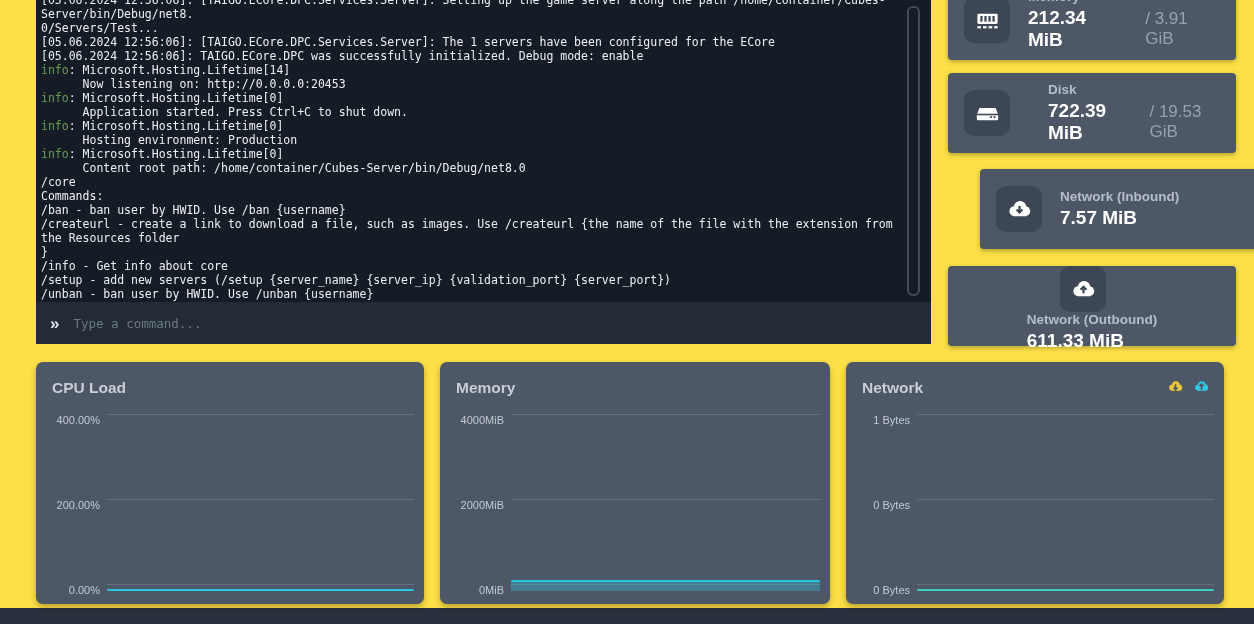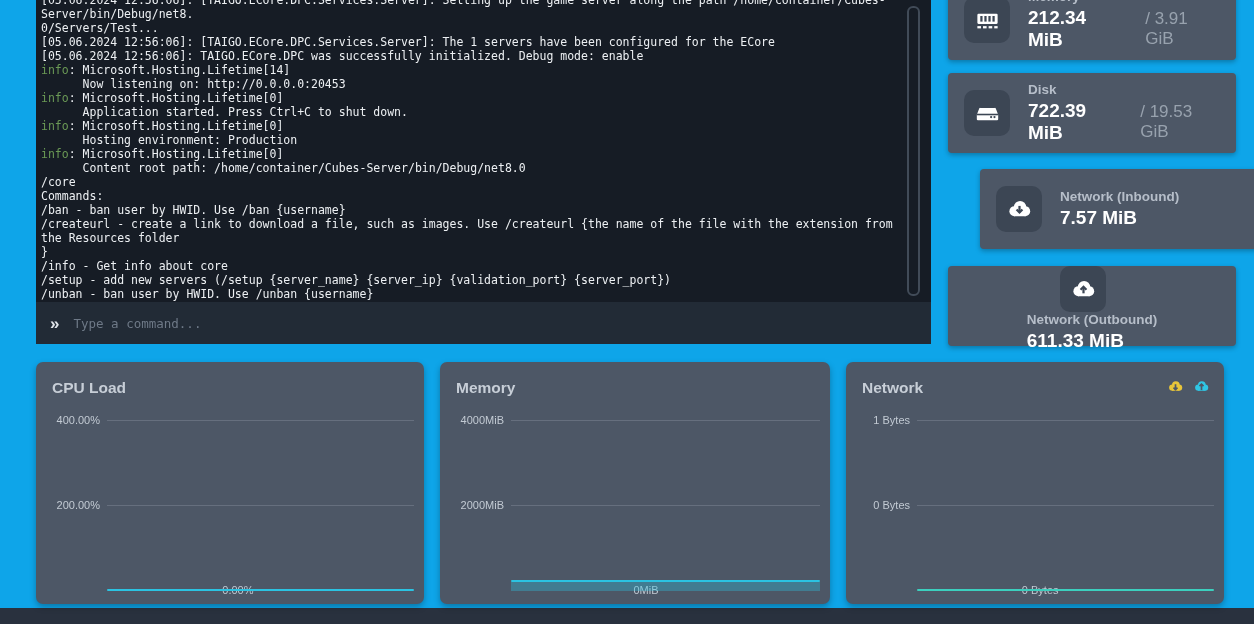--- a/index.html
+++ b/index.html
@@ -1,18 +1,18 @@
 <!DOCTYPE html>
 <html><head>
 <meta charset="utf-8">
 <style>
   html,body{margin:0;padding:0;}
   body{width:1254px;height:624px;overflow:hidden;font-family:"Liberation Sans",sans-serif;}
   .page{position:relative;width:1254px;height:624px;background:#29313e;overflow:hidden;}
-  .content{position:absolute;left:0;top:0;width:1254px;height:608px;background:#0ea5e9;}
+  .content{position:absolute;left:0;top:0;width:1254px;height:608px;background:#fde047;}
 
   
   .console{position:absolute;left:36px;top:0;width:895px;height:302px;background:#161c25;overflow:hidden;}
   .console-output{margin:-7px 0 0 0;padding:0 26px 0 5px;font-family:"DejaVu Sans Mono",monospace;
     font-size:11.5px;line-height:14px;color:#edf0f3;}
   .console-line{white-space:pre-wrap;}
   .log-info{color:#6a9955;}
   .scrollbar-thumb{position:absolute;right:11px;top:6px;width:9px;height:286px;
     border:2px solid #414b58;border-radius:6px;background:transparent;}
 
@@ -20,42 +20,42 @@
     display:flex;align-items:center;box-sizing:border-box;padding-left:14px;}
   .prompt{color:#e2e6eb;font-size:17px;font-weight:bold;margin-right:12px;line-height:1;}
   .cmd-input{flex:1;background:transparent;border:none;outline:none;color:#ccd2d9;
     font-family:"DejaVu Sans Mono",monospace;font-size:12.5px;}
   .cmd-input::placeholder{color:#6e7987;opacity:1;}
 
   
   .card{position:absolute;left:948px;width:288px;height:80px;background:#4d5766;border-radius:4px;
     box-shadow:0 2px 5px rgba(0,0,0,.28);display:flex;align-items:center;
     padding:0 16px;box-sizing:border-box;}
-  #card-memory{top:-20px;} #card-disk{top:73px;} #card-net-in{top:169px;margin-left:32px;} #card-net-out{top:266px;flex-direction:column;}
+  #card-memory{top:-20px;} #card-disk{top:73px;gap:20px;} #card-net-in{top:169px;margin-left:32px;} #card-net-out{top:266px;flex-direction:column;}
   .iconbox{width:46px;height:46px;border-radius:10px;background:#3c4654;display:flex;
     align-items:center;justify-content:center;margin-right:18px;flex-shrink:0;}
   .iconbox svg{width:27px;height:27px;display:block;}
   .card-text{display:flex;flex-direction:column;}
   .card-label{font-size:13.5px;color:#b6bec9;font-weight:600;margin-bottom:3px;}
   .card-valrow{display:flex;align-items:baseline;}
   .card-value{font-size:19px;color:#ffffff;font-weight:700;}
   .card-limit{font-size:17px;color:#98a2ae;font-weight:400;margin-left:20px;}
 
   
   .panel{position:absolute;top:362px;height:242px;background:#4d5766;border-radius:7px;
     box-shadow:0 3px 6px rgba(0,0,0,.28);text-decoration:underline;}
   #panel-cpu{left:36px;width:388px;}
   #panel-mem{left:440px;width:390px;}
   #panel-net{left:846px;width:378px;}
   .panel-title{position:absolute;top:17px;left:16px;font-size:15.5px;font-weight:700;color:#c7ced7;}
   .legend{position:absolute;top:16px;right:14px;display:flex;gap:9px;}
   .legend svg{width:17px;height:17px;display:block;}
   .plot{position:absolute;left:12px;right:10px;top:58px;bottom:14px;}
-  .tickrow{position:absolute;left:0;right:0;display:flex;align-items:center;transform:translateY(-50%);}
-  .tickrow.t0{top:0;} .tickrow.t1{top:50%;} .tickrow.t2{top:100%;flex-direction:column;}
+  .tickrow{position:absolute;left:0;right:0;display:flex;transform:translateY(-50%);}
+  .tickrow.t0{top:0;} .tickrow.t1{top:50%;} .tickrow.t2{top:100%;}
   .tick-label{width:52px;text-align:right;font-size:11px;color:#c2cad3;padding-right:7px;flex-shrink:0;}
   .gridline{flex:1;height:1px;background:rgba(190,200,212,0.22);}
   .dataline{position:absolute;left:59px;right:0;height:2px;border-radius:2px;}
   #panel-cpu .dataline{bottom:-1px;background:#2bc3e2;}
   #panel-mem .dataline{bottom:8px;background:#2bc3e2;}
   #panel-mem .datafill{position:absolute;left:59px;right:0;bottom:-1px;height:9px;background:rgba(43,195,226,0.35);}
   #panel-net .dataline{bottom:-1px;background:#3ccfbe;}
 </style>
 </head>
 <body>

